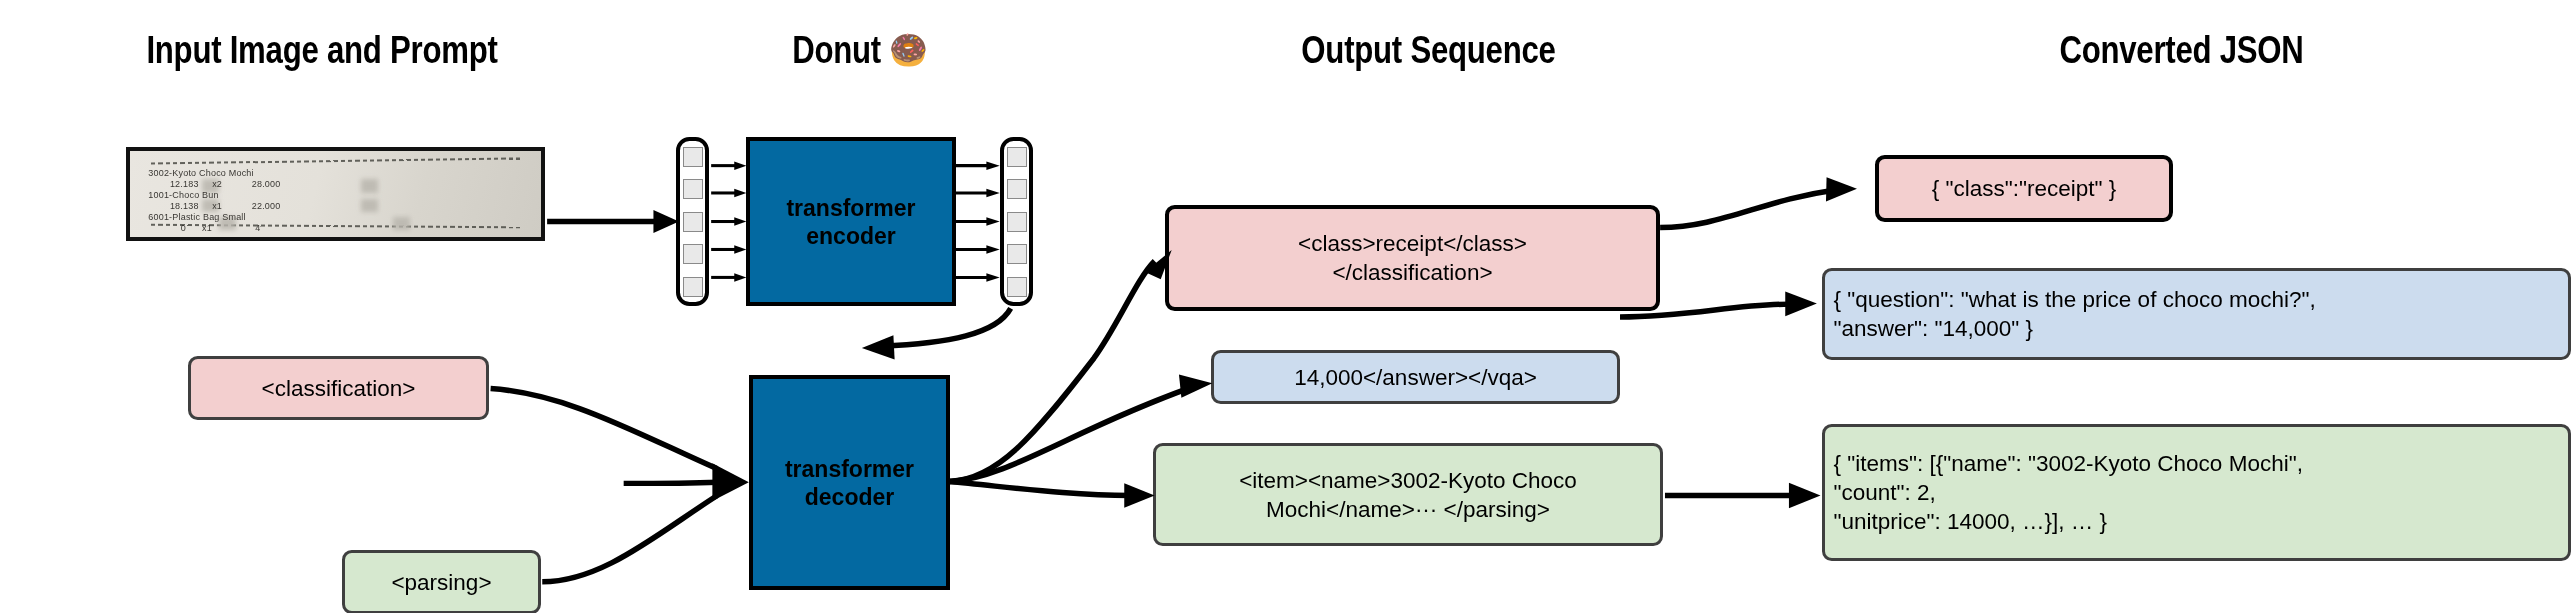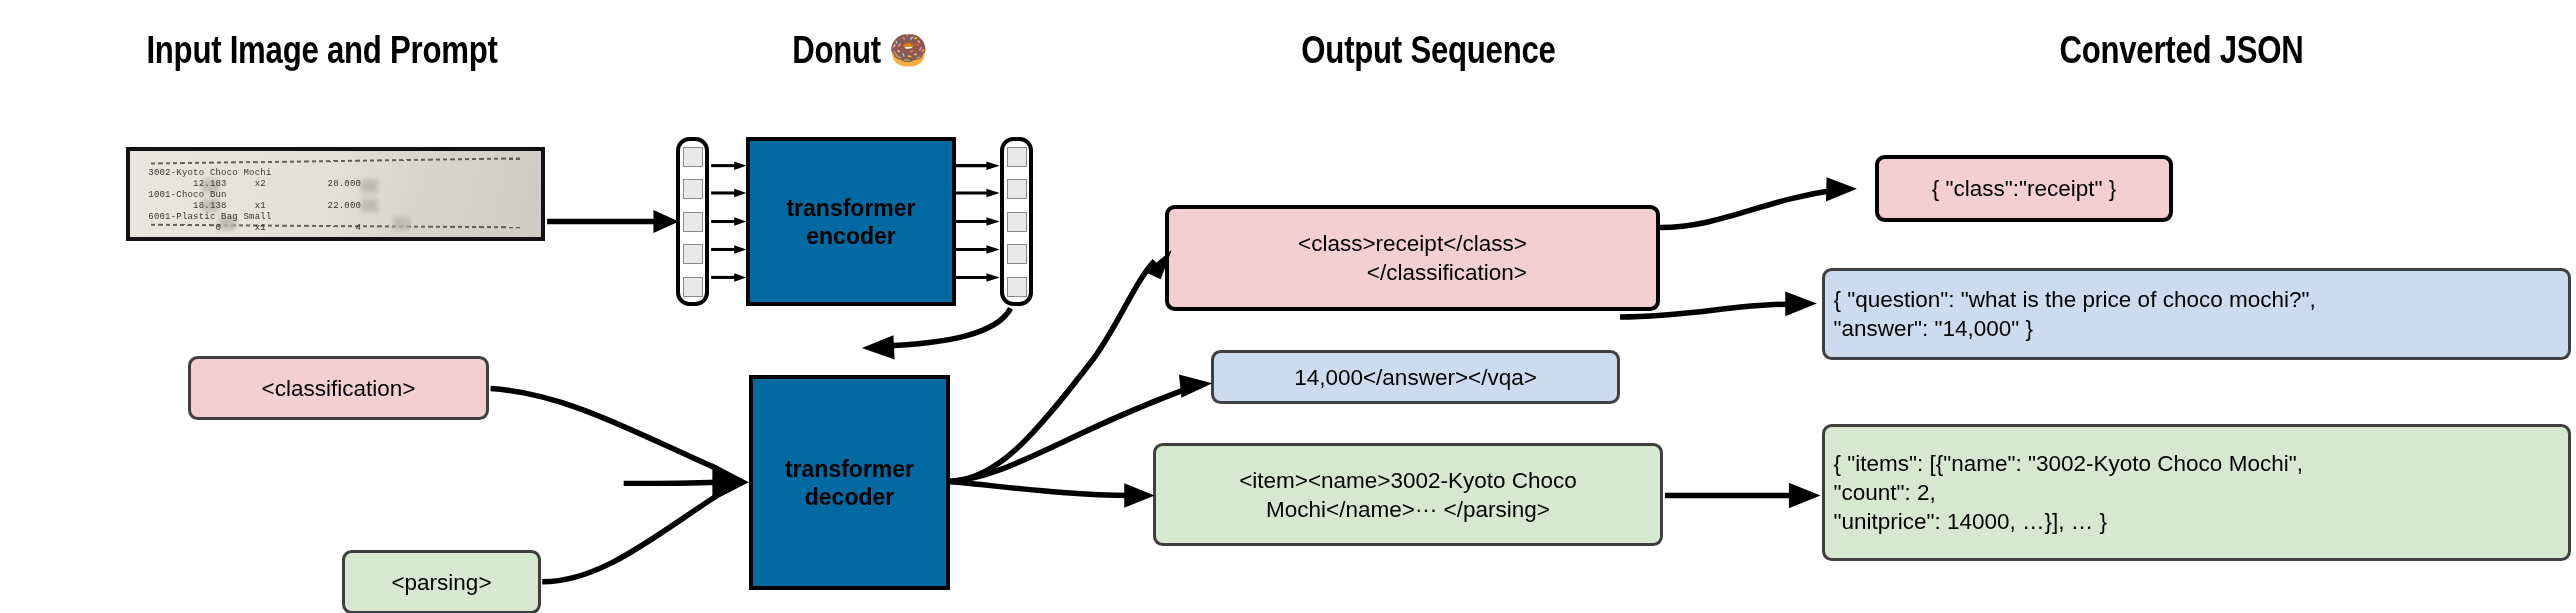--- a/index.html
+++ b/index.html
@@ -51,21 +51,21 @@
     position: absolute;
     left: 5%;
     width: 90%;
     height: 1.8px;
     background: repeating-linear-gradient(to right,#4a4a44 0 4.3px, transparent 4.3px 7.3px);
     opacity: .85;
     transform: rotate(-0.8deg);
   }
   .rcpt-line {
     position: absolute;
-    font-family: Liberation Mono, monospace;
+    font-family: Liberation Sans, sans-serif;
     font-size: 9px;
     line-height: 9.7px;
     color: #2c2a26;
     white-space: pre;
     letter-spacing: 0.2px;
     opacity: .93;
   }
   .rcpt-blur {
     position: absolute;
     background: #b9b6ae;
@@ -195,21 +195,21 @@
   <div class="block" style="left:749px; top:357px; width:201px; height:215px;">
     <div class="block-label" style="white-space:pre-line;">transformer
 decoder</div>
   </div>
 
   <div class="rbox pink" style="left:188px; top:338px; width:301px; height:64px;">&lt;classification&gt;</div>
 
 
   <div class="rbox green" style="left:342px; top:532px; width:199px; height:64px;">&lt;parsing&gt;</div>
 
-  <div class="rbox pink hard" style="left:1165px; top:187px; width:495px; height:106px;text-align:right;">&lt;class&gt;receipt&lt;/class&gt;
+  <div class="rbox pink hard" style="left:1165px; top:187px; width:495px; height:106px;">&lt;class&gt;receipt&lt;/class&gt;
 &lt;/classification&gt;</div>
 
   <div class="rbox blue" style="left:1211px; top:332px; width:409px; height:54px;">14,000&lt;/answer&gt;&lt;/vqa&gt;</div>
 
   <div class="rbox green" style="left:1153px; top:425px; width:510px; height:103px;">&lt;item&gt;&lt;name&gt;3002-Kyoto Choco
 Mochi&lt;/name&gt;··· &lt;/parsing&gt;</div>
 
   <div class="rbox pink hard" style="left:1875px; top:137px; width:298px; height:67px;">{ "class":"receipt" }</div>
 
   <div class="rbox blue lefty" style="left:1822px; top:250px; width:749px; height:92px;">{ "question": "what is the price of choco mochi?",

